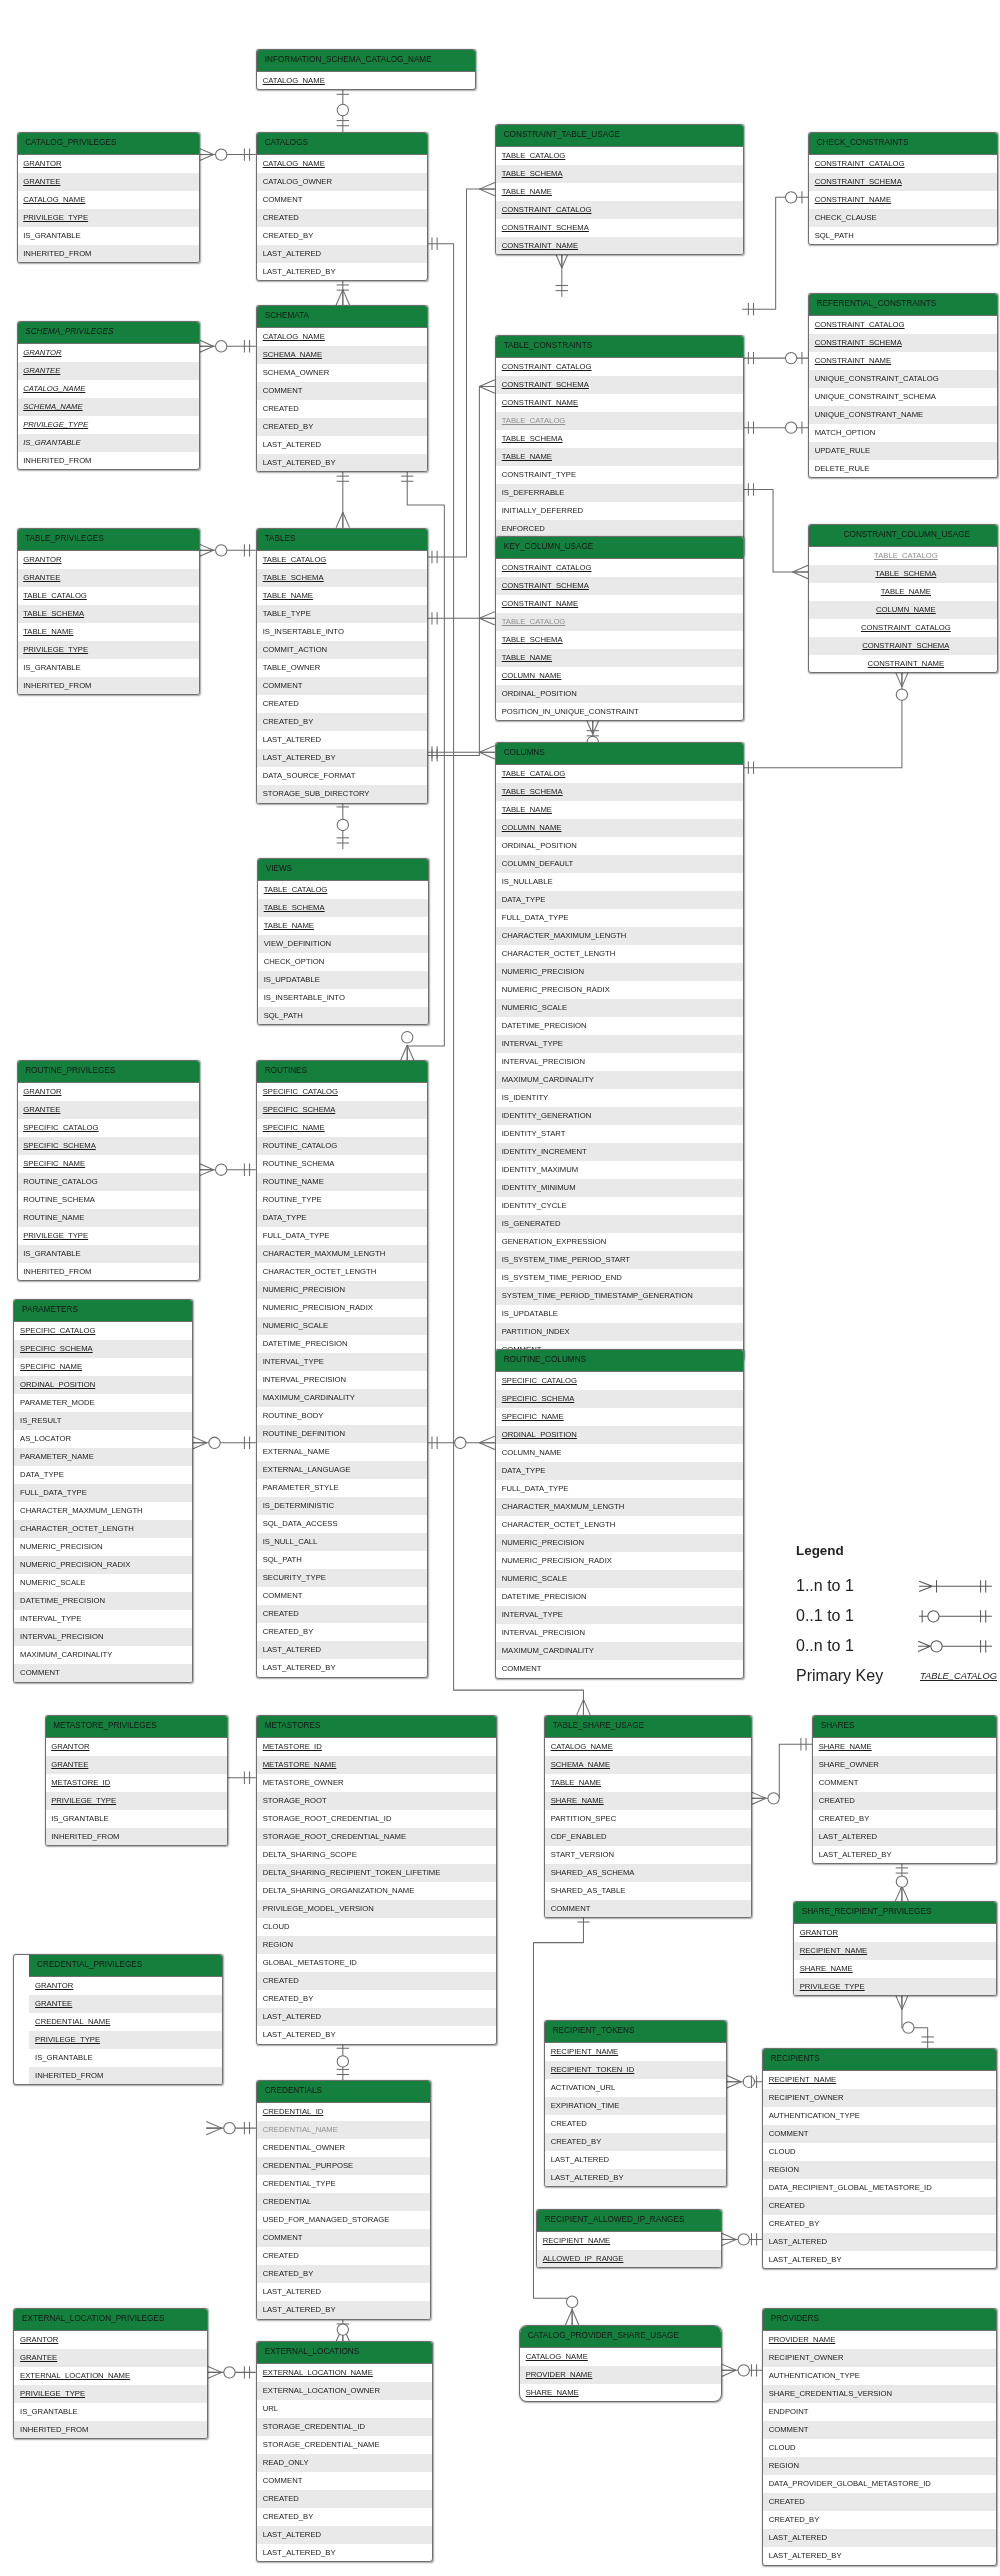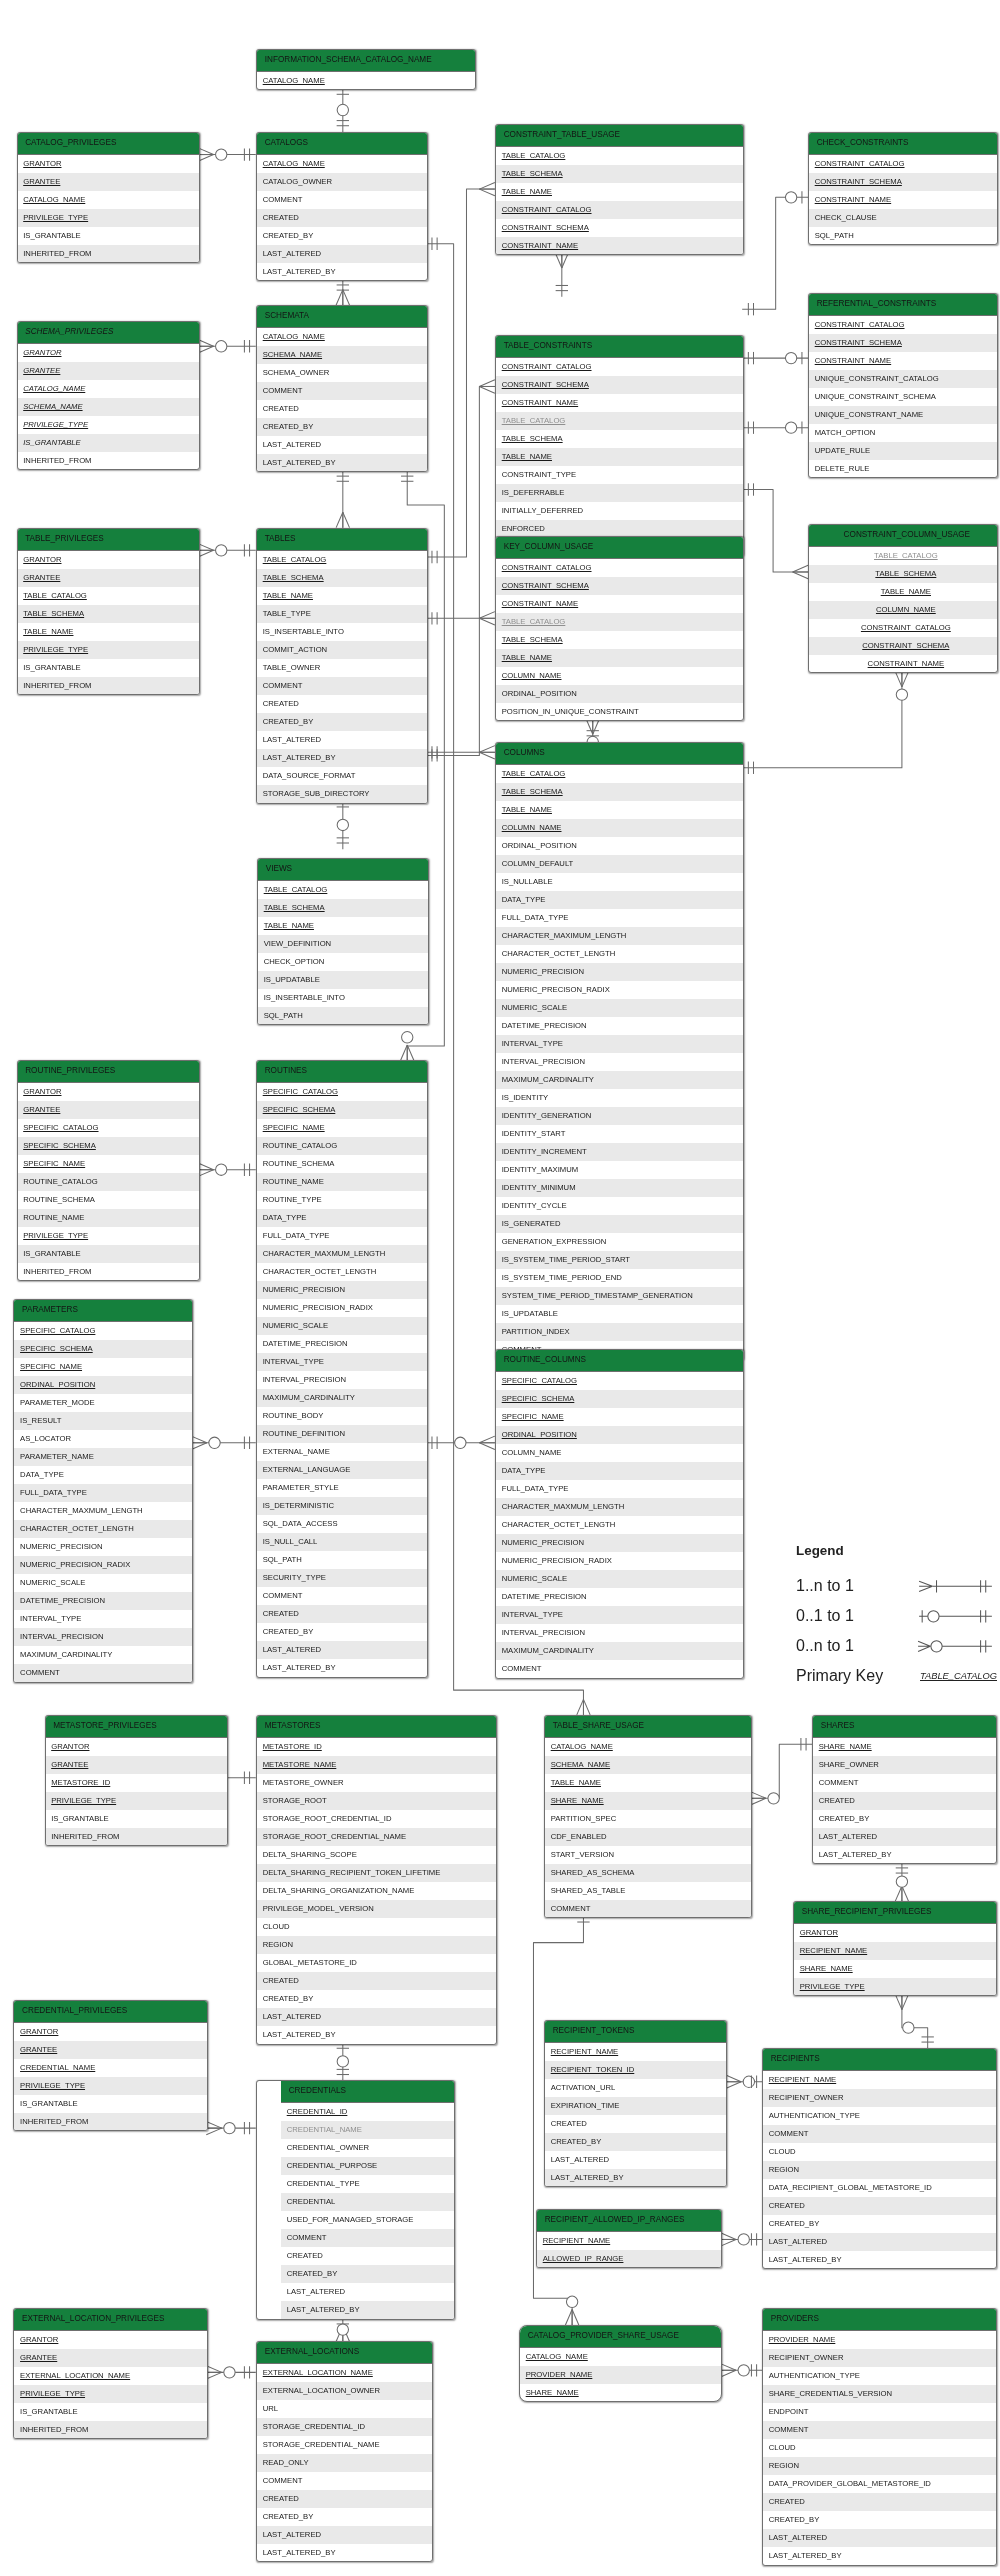--- a/index.html
+++ b/index.html
@@ -619,30 +619,30 @@
         <div class="field alt"><span class="fname">CREATED</span></div>
         <div class="field"><span class="fname">CREATED_BY</span></div>
         <div class="field alt"><span class="fname">LAST_ALTERED</span></div>
         <div class="field"><span class="fname">LAST_ALTERED_BY</span></div>
       </div>
       <div class="entity" style="left: 536px; top: 2209px; width: 184px; height: 57px;">
         <div class="entity-title">RECIPIENT_ALLOWED_IP_RANGES</div>
         <div class="field"><span class="fname pk">RECIPIENT_NAME</span></div>
         <div class="field alt"><span class="fname pk">ALLOWED_IP_RANGE</span></div>
       </div>
-      <div class="entity" style="left: 13.4px; top: 2000px; width: 193px; height: 129px;">
+      <div class="entity" style="left: 13.4px; top: 1954px; width: 193px; height: 129px; padding-left: 15px;">
         <div class="entity-title">CREDENTIAL_PRIVILEGES</div>
         <div class="field"><span class="fname pk">GRANTOR</span></div>
         <div class="field alt"><span class="fname pk">GRANTEE</span></div>
         <div class="field"><span class="fname pk">CREDENTIAL_NAME</span></div>
         <div class="field alt"><span class="fname pk">PRIVILEGE_TYPE</span></div>
         <div class="field"><span class="fname">IS_GRANTABLE</span></div>
         <div class="field alt"><span class="fname">INHERITED_FROM</span></div>
       </div>
-      <div class="entity" style="left: 256px; top: 2080px; width: 173px; height: 238px; padding-left: 24px;">
+      <div class="entity" style="left: 256px; top: 2080px; width: 173px; height: 238px;">
         <div class="entity-title">CREDENTIALS</div>
         <div class="field"><span class="fname pk">CREDENTIAL_ID</span></div>
         <div class="field alt"><span class="fname muted">CREDENTIAL_NAME</span></div>
         <div class="field"><span class="fname">CREDENTIAL_OWNER</span></div>
         <div class="field alt"><span class="fname">CREDENTIAL_PURPOSE</span></div>
         <div class="field"><span class="fname">CREDENTIAL_TYPE</span></div>
         <div class="field alt"><span class="fname">CREDENTIAL</span></div>
         <div class="field"><span class="fname">USED_FOR_MANAGED_STORAGE</span></div>
         <div class="field alt"><span class="fname">COMMENT</span></div>
         <div class="field"><span class="fname">CREATED</span></div>

